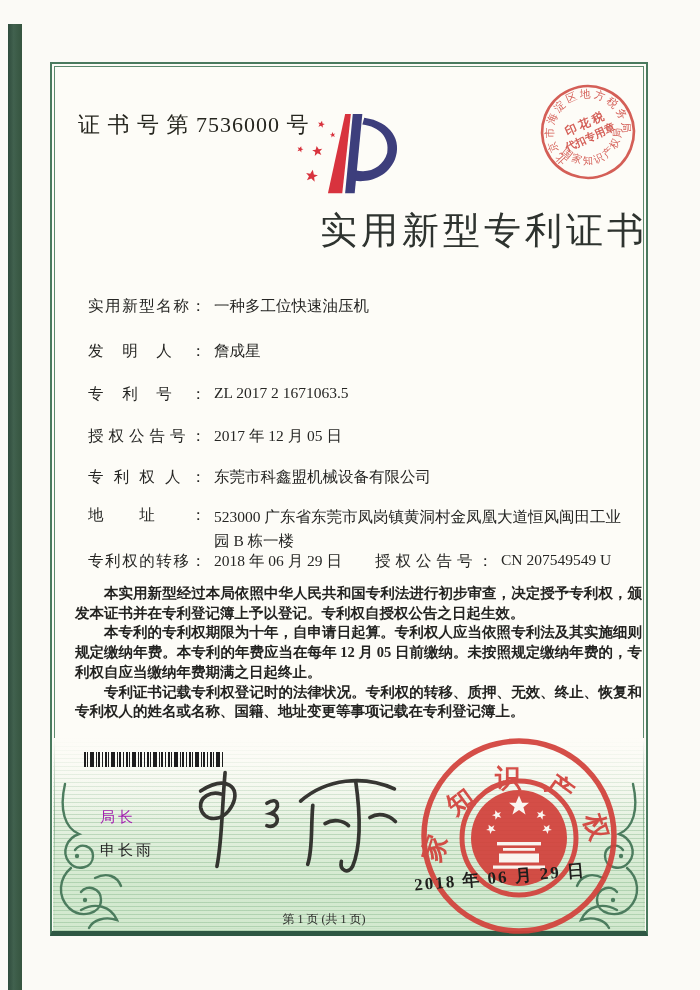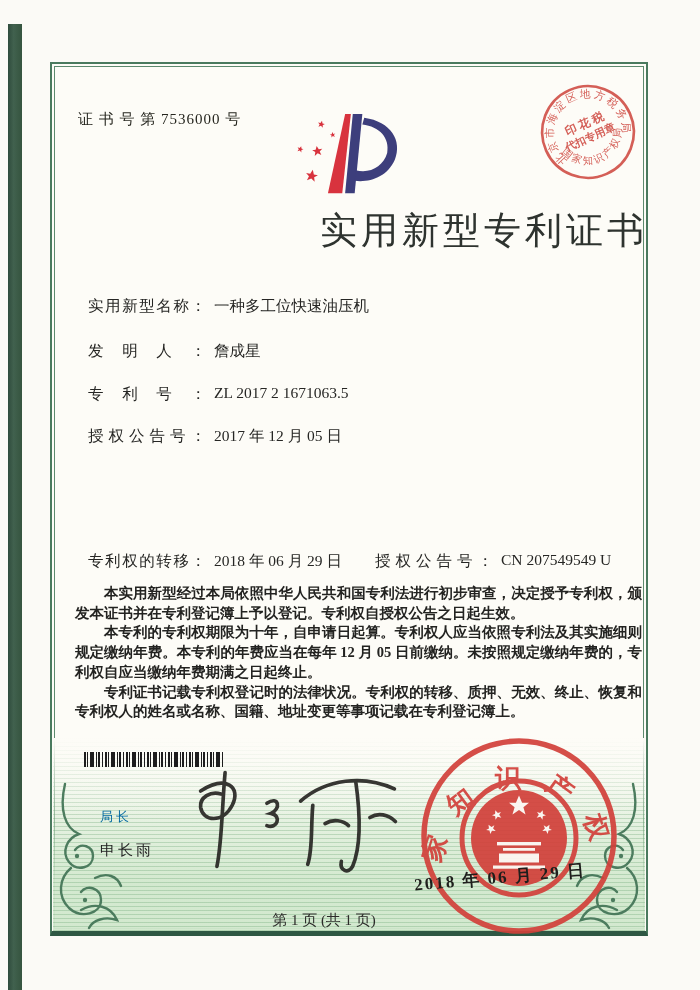--- a/index.html
+++ b/index.html
@@ -37,21 +37,21 @@
       linear-gradient(to bottom, rgba(218,238,215,0) 0%, rgba(209,232,205,0.95) 75%);
   }
 
   .flourish{position:absolute;width:70px;height:150px;}
   .flourish svg{width:100%;height:100%;}
   .flourish.bl{left:55px;top:782px;}
   .flourish.br{left:573px;top:782px;transform:scaleX(-1);}
 
   .cert-number{
     position:absolute;left:78px;top:110px;
-    font-size:15px;letter-spacing:1px;color:#26261f;
+    font-size:22px;letter-spacing:1px;color:#26261f;
   }
 
   .logo{position:absolute;left:287px;top:112px;width:122px;height:86px;}
 
   .title{
     position:absolute;left:50px;top:206px;width:598px;
     text-align:right;font-size:37px;letter-spacing:4px;text-indent:4px;
     color:#2e332f;font-weight:500;
   }
 
@@ -72,40 +72,40 @@
   }
   .body-text p{margin:0;text-indent:2em;}
 
   .barcode{
     position:absolute;left:84px;top:752px;width:140px;height:15px;
     background-image:
       repeating-linear-gradient(90deg,#1d1d1d 0 1px,transparent 1px 3px),
       repeating-linear-gradient(90deg,#1d1d1d 0 2px,transparent 2px 7px);
   }
 
-  .signer-title{position:absolute;left:100px;top:808px;font-size:13px;letter-spacing:3px;
-    font-family:"Liberation Sans","DejaVu Sans",sans-serif;color:#0369a1;}
+  .signer-title{position:absolute;left:100px;top:808px;font-size:15px;letter-spacing:3px;
+    font-family:"Liberation Sans","DejaVu Sans",sans-serif;color:#a21caf;}
   .signer-name{position:absolute;left:100px;top:841px;font-size:15px;letter-spacing:3px;
     font-family:"Liberation Sans","DejaVu Sans",sans-serif;color:#232323;}
 
   .signature{position:absolute;left:170px;top:760px;width:255px;height:118px;}
 
   .office-seal{position:absolute;left:400px;top:736px;width:238px;height:200px;opacity:.92;}
   .seal-date{
     position:absolute;left:414px;top:866px;
     font-size:17px;letter-spacing:2px;color:#1e1e1c;font-weight:600;
     transform:rotate(-5deg);
   }
 
   .tax-stamp{position:absolute;left:532px;top:76px;width:112px;height:112px;
     transform:rotate(-24deg);opacity:.88;}
 
   .footer{
     position:absolute;left:50px;top:911px;width:548px;text-align:center;
-    font-size:15px;color:#2b2b29;
+    font-size:12px;color:#2b2b29;
   }
 </style>
 </head>
 <body>
 
 <div id="canvas">
 
   <svg width="0" height="0" style="position:absolute">
     <defs>
       <path id="st" d="M0,-10 L2.94,-3.09 L9.51,-3.09 L4.19,1.18 L6.22,8.09 L0,3.82 L-6.22,8.09 L-4.19,1.18 L-9.51,-3.09 L-2.94,-3.09 Z"></path>
@@ -173,20 +173,28 @@
     <span class="flabel">实用新型名称：</span>
     <span class="fvalue">一种多工位快速油压机</span>
   </div>
   <div class="frow" style="top:384px">
     <span class="flabel">专利号：</span>
     <span class="fvalue">ZL 2017 2 1671063.5</span>
   </div>
   <div class="frow" style="top:426px">
     <span class="flabel">授权公告号：</span>
     <span class="fvalue">2017 年 12 月 05 日</span>
+  </div>
+  <div class="frow" style="top:467px">
+    <span class="flabel">专利权人：</span>
+    <span class="fvalue">东莞市科鑫盟机械设备有限公司</span>
+  </div>
+  <div class="frow" style="top:505px">
+    <span class="flabel">地址：</span>
+    <span class="fvalue addr">523000 广东省东莞市凤岗镇黄洞村金凤凰大道恒风闽田工业园 B 栋一楼</span>
   </div>
   <div class="frow" style="top:551px">
     <span class="flabel">专利权的转移：</span>
     <span class="fvalue">2018 年 06 月 29 日</span>
   </div>
   <div class="frow right" style="top:551px">
     <span class="flabel">授权公告号：</span>
     <span class="fvalue">CN 207549549 U</span>
   </div>
 

